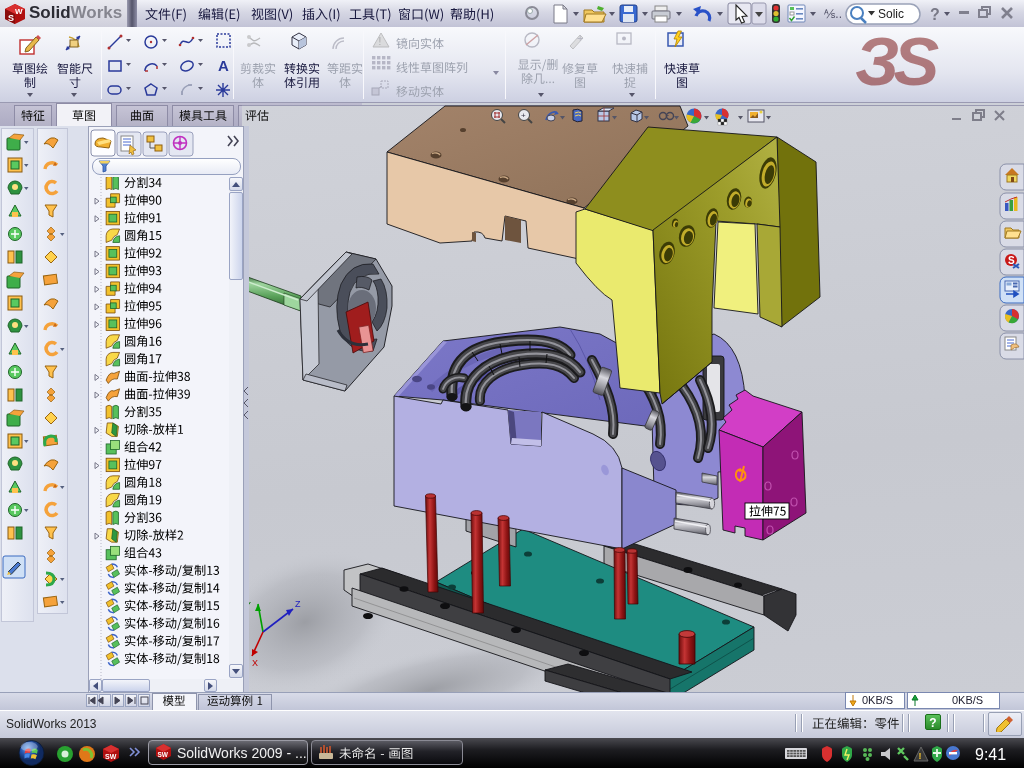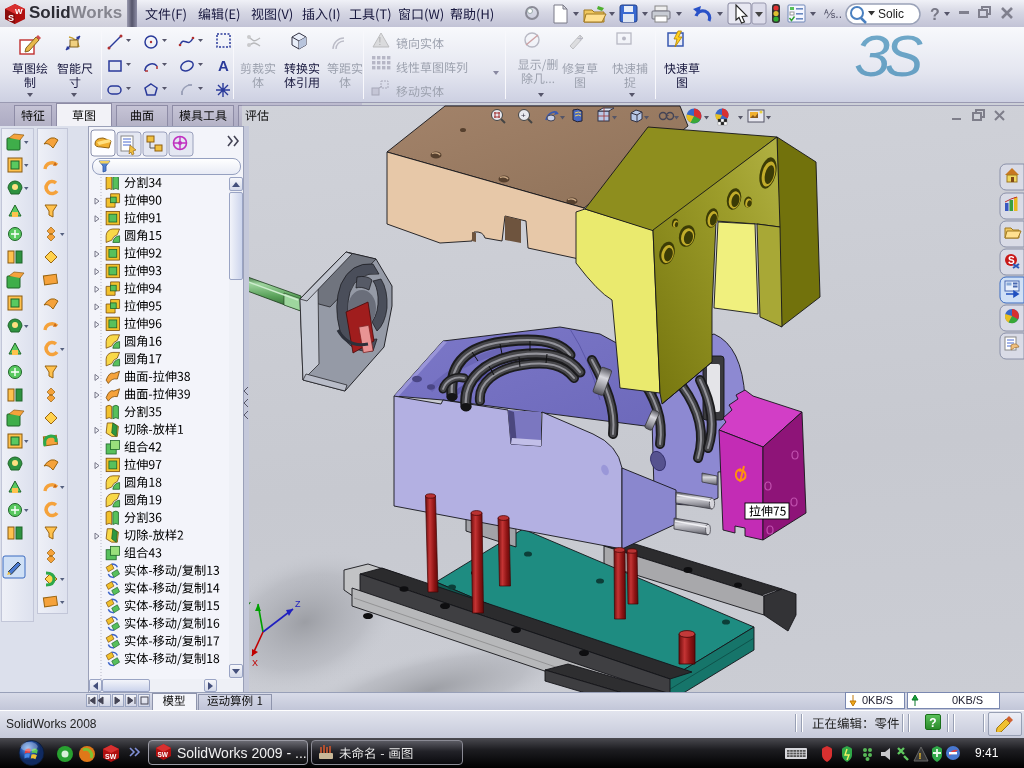--- a/index.html
+++ b/index.html
@@ -82,21 +82,21 @@
 <text x="414" y="18" font-size="16" font-weight="bold" fill="#787886">?</text>
       <path d="M428,10 l6,0 -3,4 z" fill="#55556a"></path>
 <rect x="443" y="9" width="10" height="3" fill="#80808e"></rect>
 <g fill="none" stroke="#80808e" stroke-width="2">
         <rect x="463" y="8" width="8" height="7"></rect>
         <path d="M466,8 v-3 h8 v7 h-3"></path>
       </g>
 <path d="M486,6 l10,10 M496,6 l-10,10" stroke="#80808e" stroke-width="2.6"></path>
 </svg>
 <div class="abs" style="left:0;top:27px;width:1024px;height:76px;background:linear-gradient(#f8f9fc,#e4e6f0 60%,#cdd0e2);border-bottom:1px solid #9a9ab2"></div>
-<div class="abs" style="left:855px;top:22px;width:170px;height:80px;font-size:58px;font-style:italic;font-weight:normal;color:#0369a1;opacity:.55;letter-spacing:-6px">ЗS</div>
+<div class="abs" style="left:855px;top:22px;width:170px;height:80px;font-size:69px;font-style:italic;font-weight:bold;color:#7f1d1d;opacity:.55;letter-spacing:-6px">ЗS</div>
 <div class="abs" style="left:101px;top:31px;width:1px;height:68px;background:#b6b8cc;border-right:1px solid #f8f8fc"></div>
 <div class="abs" style="left:233px;top:31px;width:1px;height:68px;background:#b6b8cc;border-right:1px solid #f8f8fc"></div>
 <div class="abs" style="left:363px;top:31px;width:1px;height:68px;background:#b6b8cc;border-right:1px solid #f8f8fc"></div>
 <div class="abs" style="left:505px;top:31px;width:1px;height:68px;background:#b6b8cc;border-right:1px solid #f8f8fc"></div>
 <div class="abs" style="left:655px;top:31px;width:1px;height:68px;background:#b6b8cc;border-right:1px solid #f8f8fc"></div>
 <svg class="abs" style="left:0;top:27px" width="860" height="76" viewBox="0 0 860 76">
 <g transform="translate(20,7)">
         <rect x="0" y="6" width="14" height="14" fill="#fff" stroke="#c03030" stroke-width="1.4"></rect>
         <path d="M6,14 L16,3 l3,3 L9,17 l-4,1 z" fill="#e8b84a" stroke="#806020"></path>
         <path d="M16,3 l3,3 2,-2 -3,-3 z" fill="#d05050"></path>
@@ -949,21 +949,21 @@
 <div class="abs" style="left:198px;top:694px;width:74px;height:16px;background:linear-gradient(#d4d7e6,#c0c4d8);border:1px solid #8e94ac;border-bottom:none"></div>
 <div class="abs" style="left:845px;top:692px;width:60px;height:17px;background:#fff;border:1px solid #7a88b0"></div>
 <div class="abs" style="left:907px;top:692px;width:93px;height:17px;background:#fff;border:1px solid #7a88b0"></div>
 <svg class="abs" style="left:849px;top:694px" width="160" height="13" viewBox="0 0 160 13">
       <path d="M4,1 v6 m-3,0 l3,5 3,-5 z" fill="#f0a818" stroke="#c07808"></path>
       <path d="M66,12 v-6 m-3,0 l3,-5 3,5 z" fill="#18a038" stroke="#087828"></path>
     </svg>
 <div class="abs" style="left:862px;top:694px;font-size:11px;color:#223">0KB/S</div>
 <div class="abs" style="left:952px;top:694px;font-size:11px;color:#223">0KB/S</div>
 <div class="abs" style="left:0;top:710px;width:1024px;height:28px;background:linear-gradient(#e2e4ee,#c6cada);border-top:1px solid #fff"></div>
-<div class="abs" style="left:6px;top:717px;font-size:12px;color:#222">SolidWorks 2008</div>
+<div class="abs" style="left:6px;top:717px;font-size:12px;color:#222">SolidWorks 2013</div>
 <div class="abs" style="left:795px;top:714px;width:2px;height:18px;border-left:1px solid #98a0b4;border-right:1px solid #fff"></div>
 <div class="abs" style="left:801px;top:714px;width:2px;height:18px;border-left:1px solid #98a0b4;border-right:1px solid #fff"></div>
 <div class="abs" style="left:902px;top:714px;width:2px;height:18px;border-left:1px solid #98a0b4;border-right:1px solid #fff"></div>
 <div class="abs" style="left:908px;top:714px;width:2px;height:18px;border-left:1px solid #98a0b4;border-right:1px solid #fff"></div>
 <div class="abs" style="left:947px;top:714px;width:2px;height:18px;border-left:1px solid #98a0b4;border-right:1px solid #fff"></div>
 <div class="abs" style="left:953px;top:714px;width:2px;height:18px;border-left:1px solid #98a0b4;border-right:1px solid #fff"></div>
 <div class="abs" style="left:983px;top:714px;width:2px;height:18px;border-left:1px solid #98a0b4;border-right:1px solid #fff"></div>
 <div class="abs" style="left:925px;top:714px;width:16px;height:16px;background:linear-gradient(#5ac05a,#2a8a2a);border:1px solid #187018;border-radius:2px;color:#fff;font-size:12px;font-weight:bold;text-align:center;line-height:16px">?</div>
 <div class="abs" style="left:988px;top:712px;width:34px;height:24px;background:linear-gradient(#eceef6,#d0d4e4);border:1px solid #98a0b4;border-radius:2px"></div>
 <svg class="abs" style="left:996px;top:716px" width="18" height="16" viewBox="0 0 18 16">
@@ -1048,21 +1048,21 @@
 <g transform="translate(128,2)">
         <polygon points="8,1 15,15 1,15" fill="#383838" stroke="#666"></polygon>
         <text x="5.5" y="13" font-size="9" fill="#f0c030" font-weight="bold">!</text>
       </g>
 <path d="M152,2 q5,2 5,3 v6 q0,4 -5,7 q-5,-3 -5,-7 v-6 q0,-1 5,-3z" fill="#30a848"></path>
       <path d="M152,5 v8 m-4,-4 h8" stroke="#e8f8e8" stroke-width="1.8"></path>
 <circle cx="168" cy="9" r="7" fill="#4878d0"></circle>
       <path d="M164,12 a7,7 0 0 1 9,-6" fill="#e04040"></path>
       <rect x="164" y="8" width="8" height="2.4" fill="#fff"></rect>
     </svg>
-<div class="abs" style="left:975px;top:746px;font-size:12px;color:#fff">9:41</div>
+<div class="abs" style="left:975px;top:746px;font-size:16px;color:#fff">9:41</div>
 <svg width="0" height="0" style="position:absolute">
       <defs>
         <path id="u0028" d="M0.239 0.196 0.295 0.171C0.209 0.029 0.168 -0.141 0.168 -0.311C0.168 -0.48 0.209 -0.649 0.295 -0.792L0.239 -0.818C0.147 -0.668 0.092 -0.507 0.092 -0.311C0.092 -0.114 0.147 0.047 0.239 0.196Z"></path>
         <path id="u0029" d="M0.099 0.196C0.191 0.047 0.246 -0.114 0.246 -0.311C0.246 -0.507 0.191 -0.668 0.099 -0.818L0.042 -0.792C0.128 -0.649 0.171 -0.48 0.171 -0.311C0.171 -0.141 0.128 0.029 0.042 0.171Z"></path>
         <path id="u002D" d="M0.046 -0.245H0.302V-0.315H0.046Z"></path>
         <path id="u002E" d="M0.139 0.013C0.175 0.013 0.205 -0.015 0.205 -0.056C0.205 -0.098 0.175 -0.126 0.139 -0.126C0.102 -0.126 0.073 -0.098 0.073 -0.056C0.073 -0.015 0.102 0.013 0.139 0.013Z"></path>
         <path id="u002F" d="M0.011 0.179H0.078L0.377 -0.794H0.311Z"></path>
         <path id="u0030" d="M0.278 0.013C0.417 0.013 0.506 -0.113 0.506 -0.369C0.506 -0.623 0.417 -0.746 0.278 -0.746C0.138 -0.746 0.05 -0.623 0.05 -0.369C0.05 -0.113 0.138 0.013 0.278 0.013ZM0.278 -0.061C0.195 -0.061 0.138 -0.154 0.138 -0.369C0.138 -0.583 0.195 -0.674 0.278 -0.674C0.361 -0.674 0.418 -0.583 0.418 -0.369C0.418 -0.154 0.361 -0.061 0.278 -0.061Z"></path>
         <path id="u0031" d="M0.088 0H0.49V-0.076H0.343V-0.733H0.273C0.233 -0.71 0.186 -0.693 0.121 -0.681V-0.623H0.252V-0.076H0.088Z"></path>
         <path id="u0032" d="M0.044 0H0.505V-0.079H0.302C0.265 -0.079 0.22 -0.075 0.182 -0.072C0.354 -0.235 0.47 -0.384 0.47 -0.531C0.47 -0.661 0.387 -0.746 0.256 -0.746C0.163 -0.746 0.099 -0.704 0.04 -0.639L0.093 -0.587C0.134 -0.636 0.185 -0.672 0.245 -0.672C0.336 -0.672 0.38 -0.611 0.38 -0.527C0.38 -0.401 0.274 -0.255 0.044 -0.054Z"></path>

